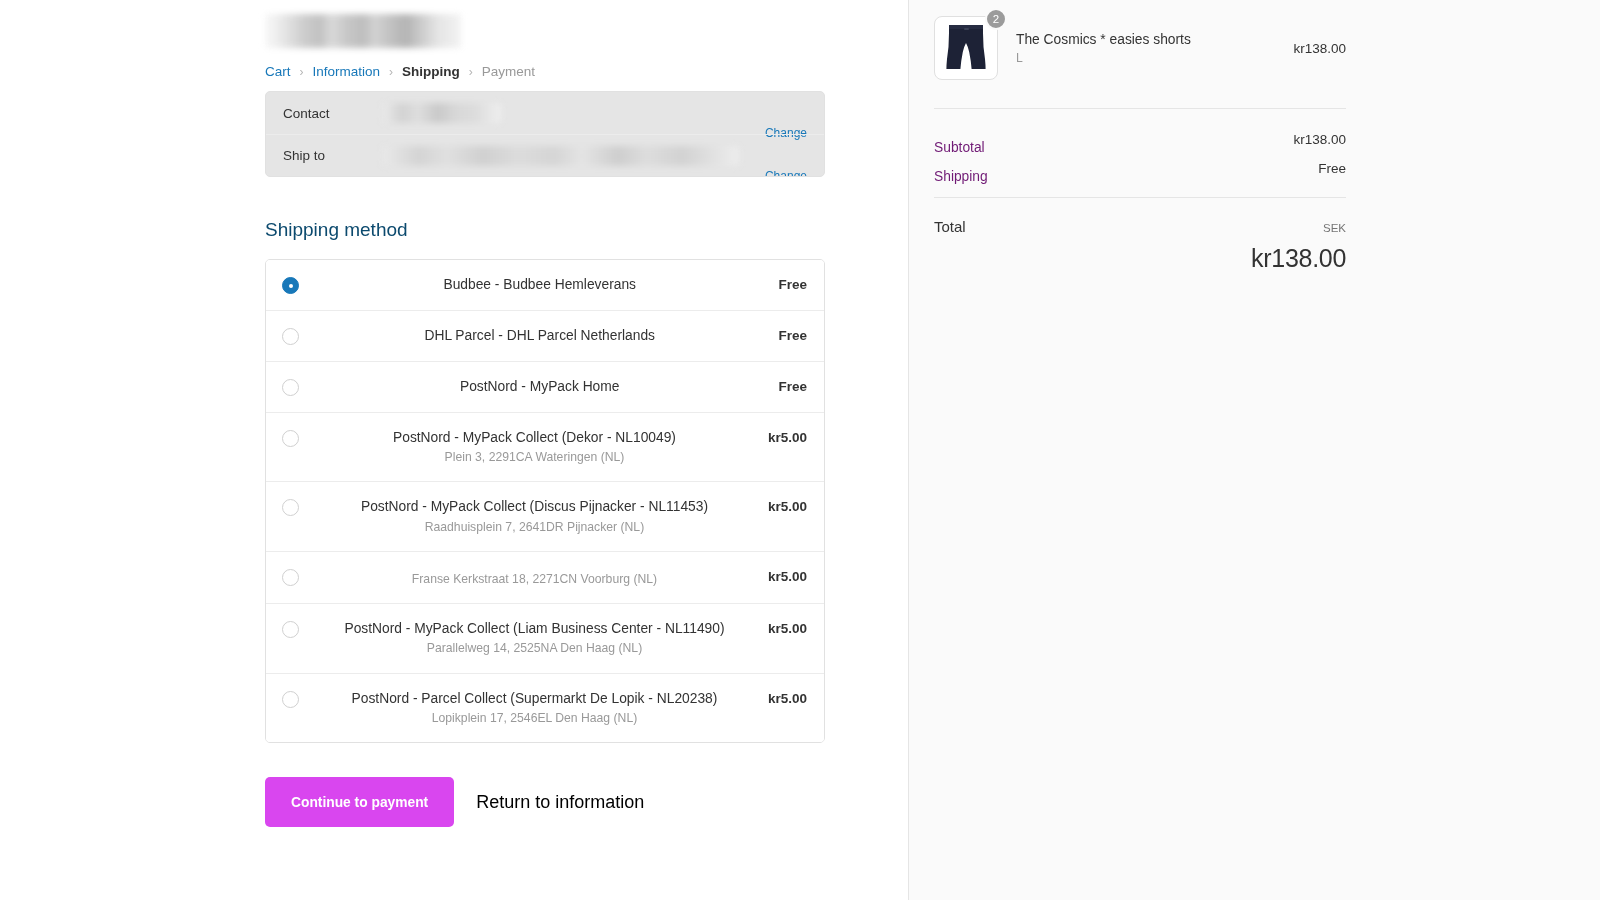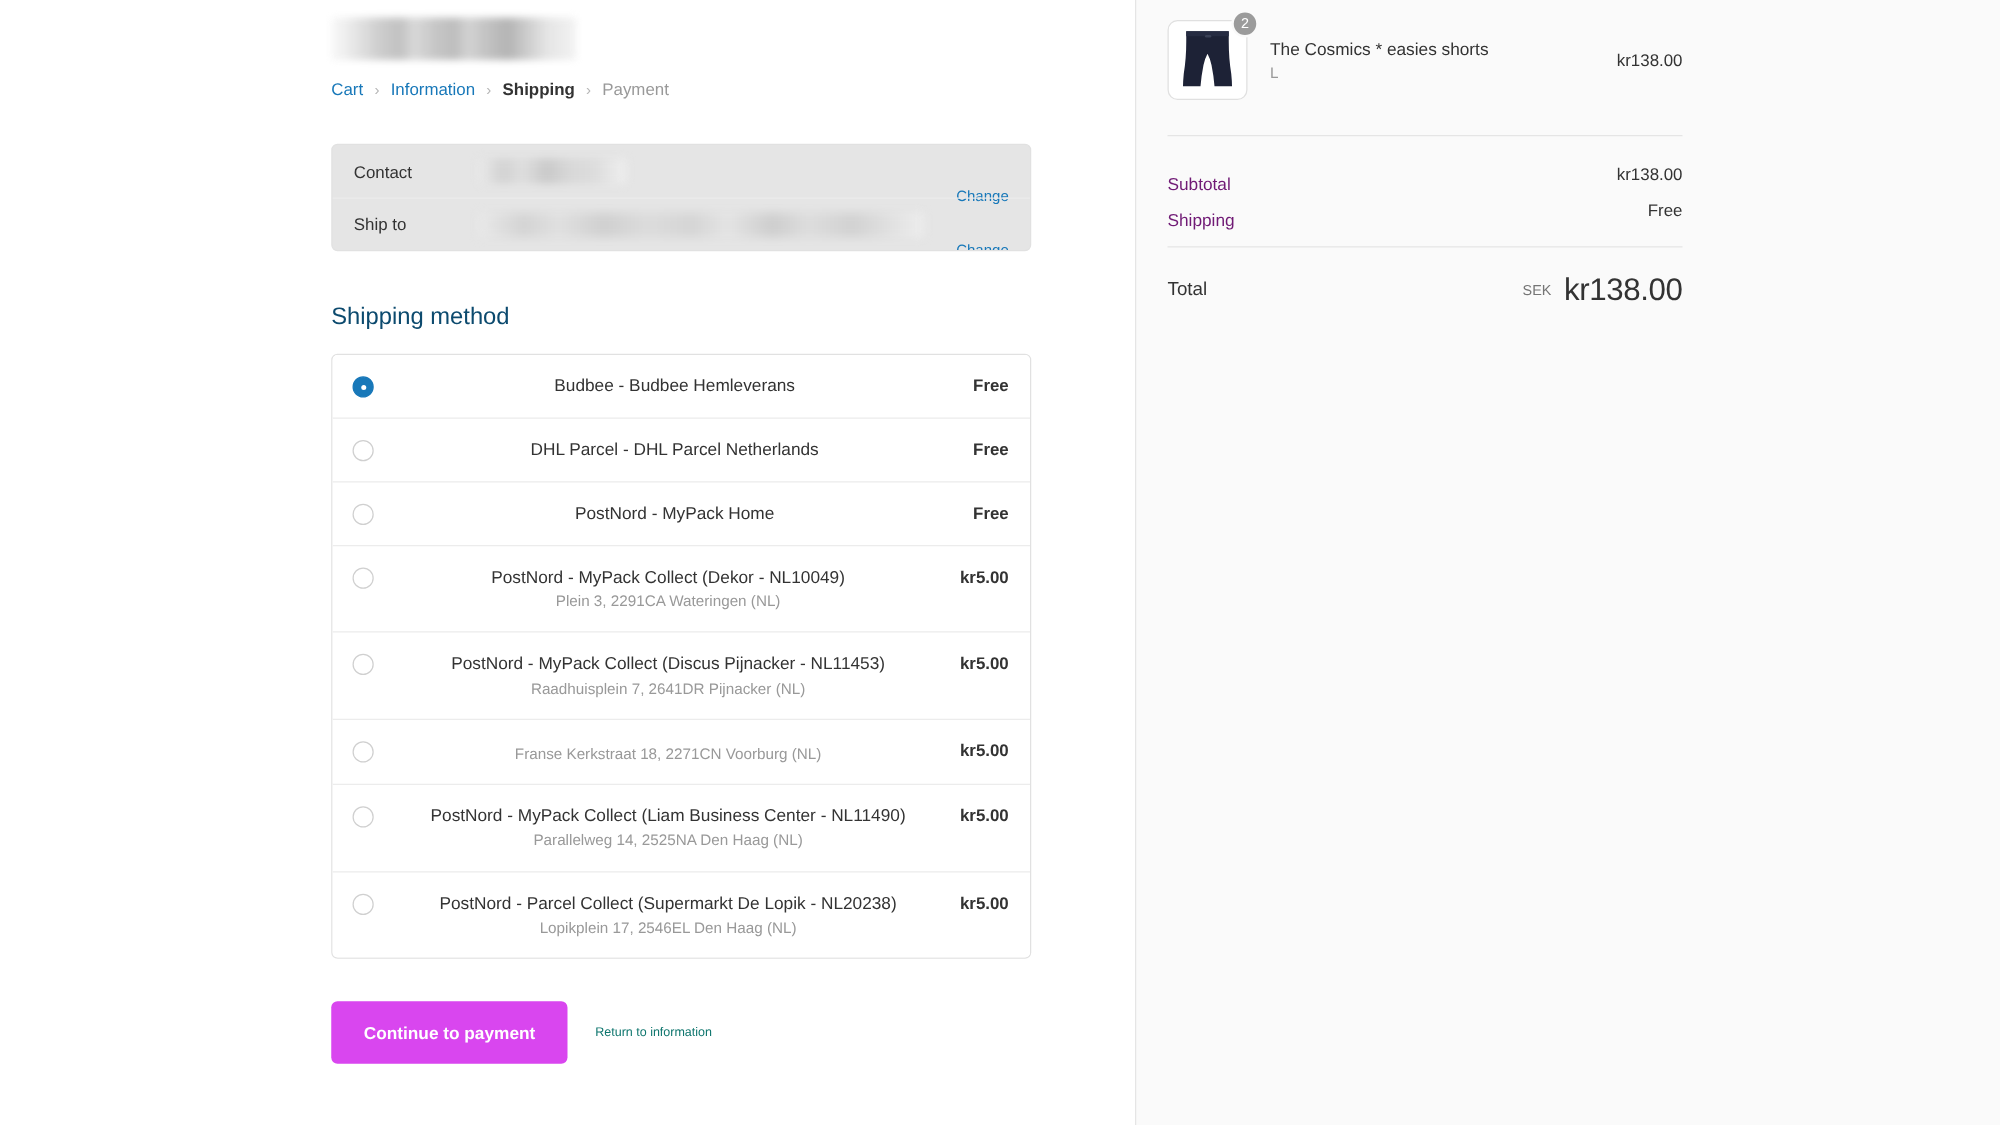--- a/index.html
+++ b/index.html
@@ -26,21 +26,21 @@
       linear-gradient(to right,
         #f7f7f7 0%, #ededed 6%, #dedede 12%, #c9c9c9 20%, #bdbdbd 28%,
         #d6d6d6 34%, #c3c3c3 42%, #b8b8b8 50%, #cfcfcf 56%, #bdbdbd 64%,
         #aeaeae 72%, #c9c9c9 80%, #e3e3e3 88%, #f2f2f2 100%);
     filter: blur(3px);
     opacity: .92;
     border-radius: 2px;
   }
 
   
-  .breadcrumb { display: flex; align-items: center; gap: 9px; font-size: 13.5px; margin-bottom: 36px; }
+  .breadcrumb { display: flex; align-items: center; gap: 9px; font-size: 13.5px; margin-bottom: 12px; }
   .crumb-link { color: #1878b9; text-decoration: none; }
   .crumb-current { color: #333333; font-weight: bold; }
   .crumb-next { color: #999999; }
   .crumb-sep { color: #b6b6b6; font-size: 12px; line-height: 1; }
 
   
   .contact-card {
     border: 1px solid #e1e1e1; border-radius: 5px;
     background: #e5e5e5; overflow: hidden; margin-bottom: 42px;
   }
@@ -84,21 +84,21 @@
   .method-sub { font-size: 12.2px; color: #999999; margin-top: 4px; line-height: 1.25; }
   .method-price { font-size: 13.5px; color: #333333; font-weight: bold; flex: none; margin-left: 14px; margin-top: 1px; }
 
   
   .actions { display: flex; align-items: center; gap: 22px; }
   .btn-primary {
     background: #d946ef; color: #ffffff; border: none; border-radius: 5px;
     font-size: 13.8px; font-weight: bold; font-family: inherit;
     padding: 0 26px; height: 50px; cursor: pointer;
   }
-  .link-secondary { color: #0f766e; font-size: 10px; text-decoration: none; cursor: pointer; }
+  .link-secondary { color: #000000; font-size: 18px; text-decoration: none; cursor: pointer; }
 
   
   .summary-col {
     width: 692px; height: 900px;
     background: #fafafa; border-left: 1px solid #e5e5e5;
   }
   .summary-inner { width: 412px; margin-left: 25px; padding-top: 16px; }
 
   .line-item { display: flex; align-items: center; padding-bottom: 28px; }
   .thumb-wrap { position: relative; flex: none; width: 64px; height: 64px; margin-right: 18px; }
@@ -118,21 +118,21 @@
   .item-variant { font-size: 12.2px; color: #999999; margin-top: 3px; }
   .item-price { font-size: 13.5px; color: #333333; flex: none; margin-left: 14px; }
 
   .divider { height: 1px; background: #e5e5e5; }
   .totals { padding: 16px 0 14px; }
   .total-row { display: flex; align-items: center; justify-content: space-between; height: 29px; }
   .total-label { font-size: 13.8px; color: #701a75; margin-top: 16px; }
   .total-value { font-size: 13.5px; color: #333333; }
   .grand { display: flex; align-items: baseline; justify-content: space-between; padding-top: 20px; }
   .grand-label { font-size: 15px; color: #333333; }
-  .grand-right { display: flex; align-items: center; gap: 10px; }
+  .grand-right { display: flex; align-items: flex-end; gap: 10px; flex-direction: column; }
   .grand-currency { font-size: 11.5px; color: #757575; }
   .grand-value { font-size: 25px; color: #333333; font-weight: normal; letter-spacing: -.3px; }
 </style>
 </head>
 <body>
 
 <div class="page">
 
   <div class="main-col">
     <div class="main-inner">

